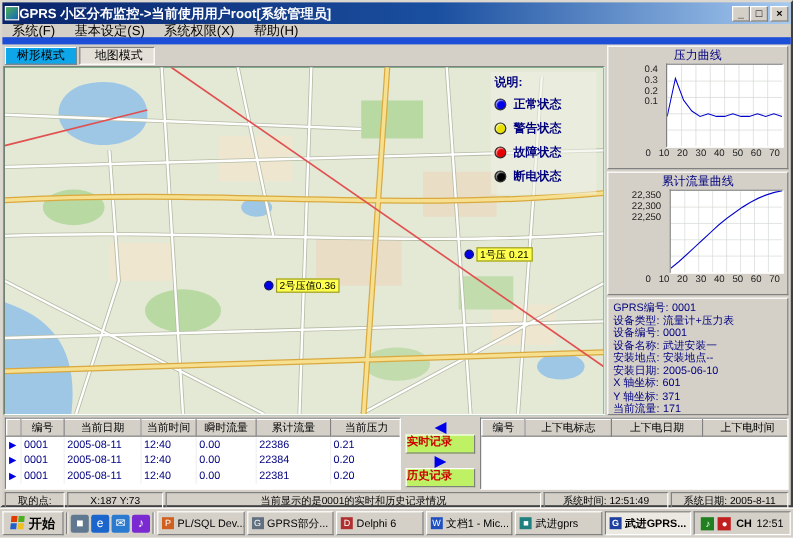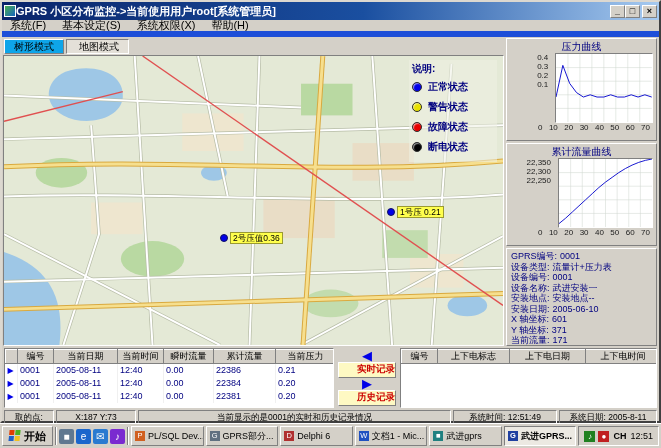--- a/index.html
+++ b/index.html
@@ -80,22 +80,22 @@
   table { border-collapse:collapse; table-layout:fixed; width:100%; font-size:9px; }
   th { background:#d4d0c8; border:1px solid; border-color:#ffffff #808080 #808080 #ffffff;
        font-weight:normal; height:13px; padding:0 1px; overflow:hidden; white-space:nowrap; }
   td { color:#000080; height:13px; padding:0 2px; white-space:nowrap; overflow:hidden;
        border-right:1px solid #f0f0f0; }
   td:first-child { color:#0000e8; font-size:8px; }
 
   .record-controls { width:62px; display:flex; flex-direction:column; align-items:center;
                      justify-content:space-between; padding:2px 0; }
   .arrow-icon { color:#0000e8; font-size:13px; line-height:11px; font-weight:bold; }
-  .rec-btn { width:58px; height:16px; background:#fef9c3; font-size:9.5px; font-weight:bold;
-             color:#cc0000; text-align:right; line-height:12px; }
+  .rec-btn { width:58px; height:16px; background:#bef264; font-size:9.5px; font-weight:bold;
+             color:#cc0000; text-align:left; line-height:12px; }
 
   
   .statusbar { height:16px; display:flex; gap:2px; padding:1px 2px; }
   .status-seg { border:1px solid; border-color:#808080 #ffffff #ffffff #808080;
                 font-size:8.5px; line-height:12px; padding:0 3px; overflow:hidden;
                 white-space:nowrap;text-align:center; }
   .status-seg:nth-of-type(1){ width:50px; }
   .status-seg:nth-of-type(2){ width:80px; }
   .status-seg:nth-of-type(3){ flex:1; }
   .status-seg:nth-of-type(4){ width:104px; }

